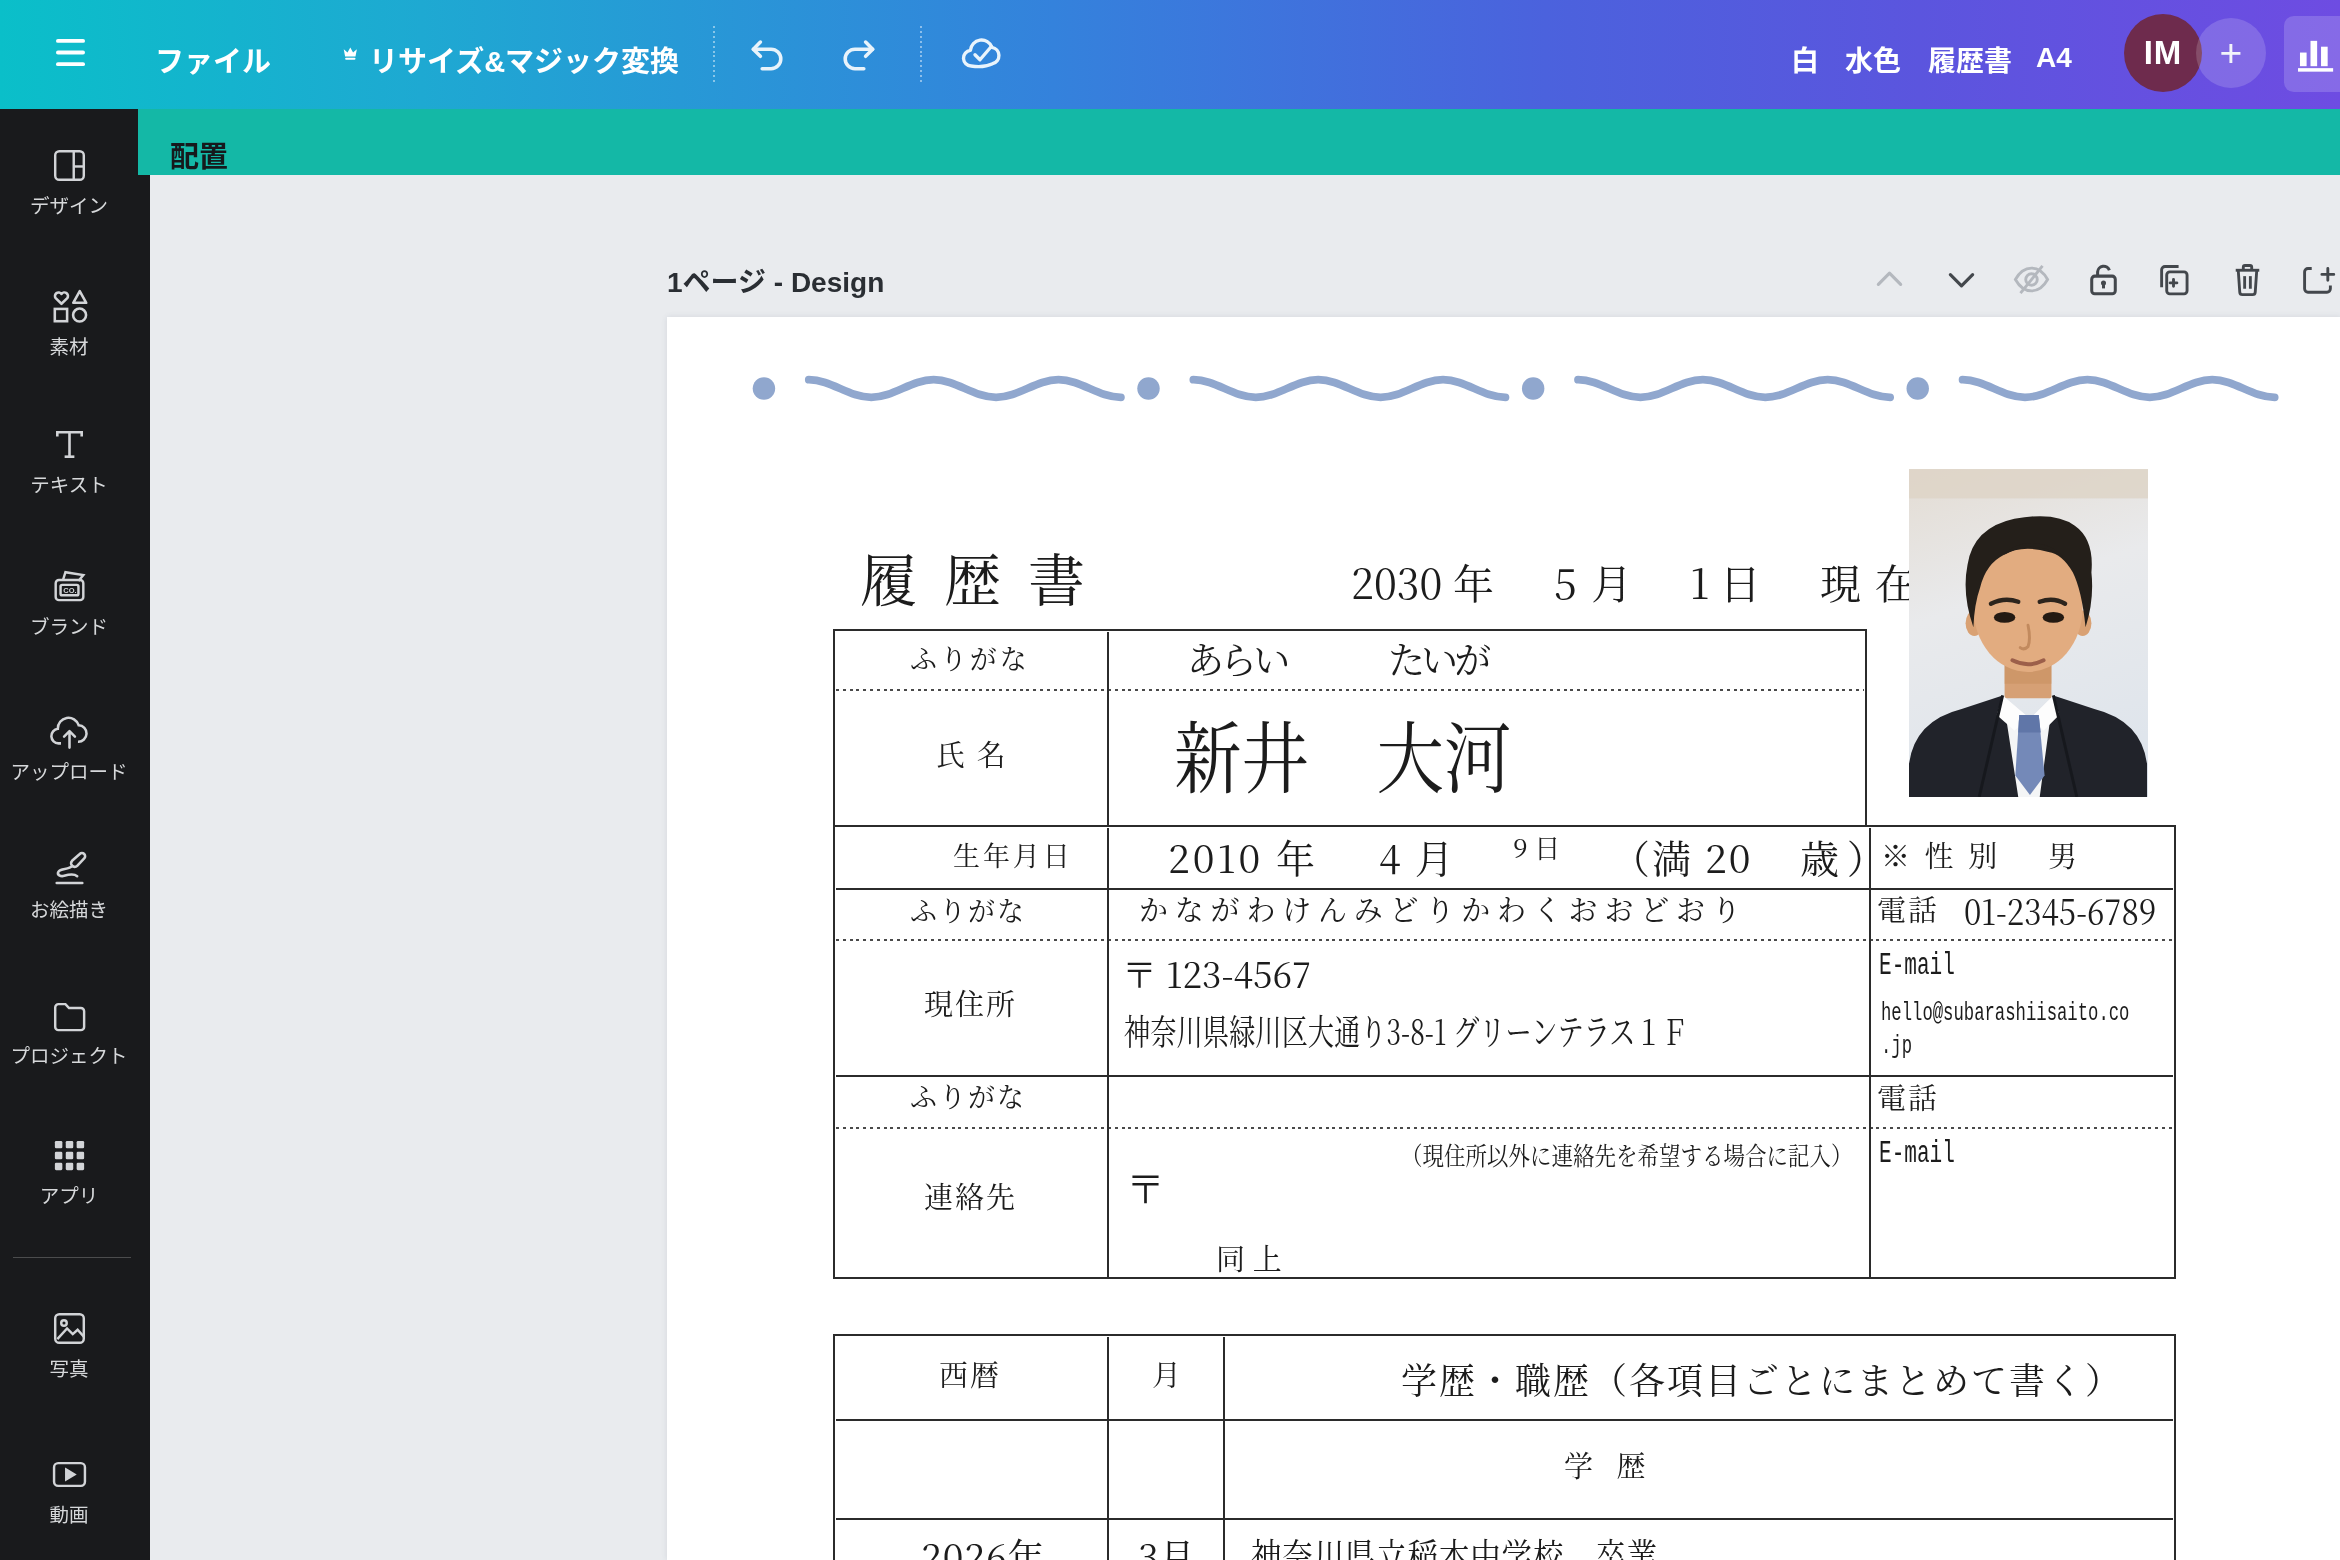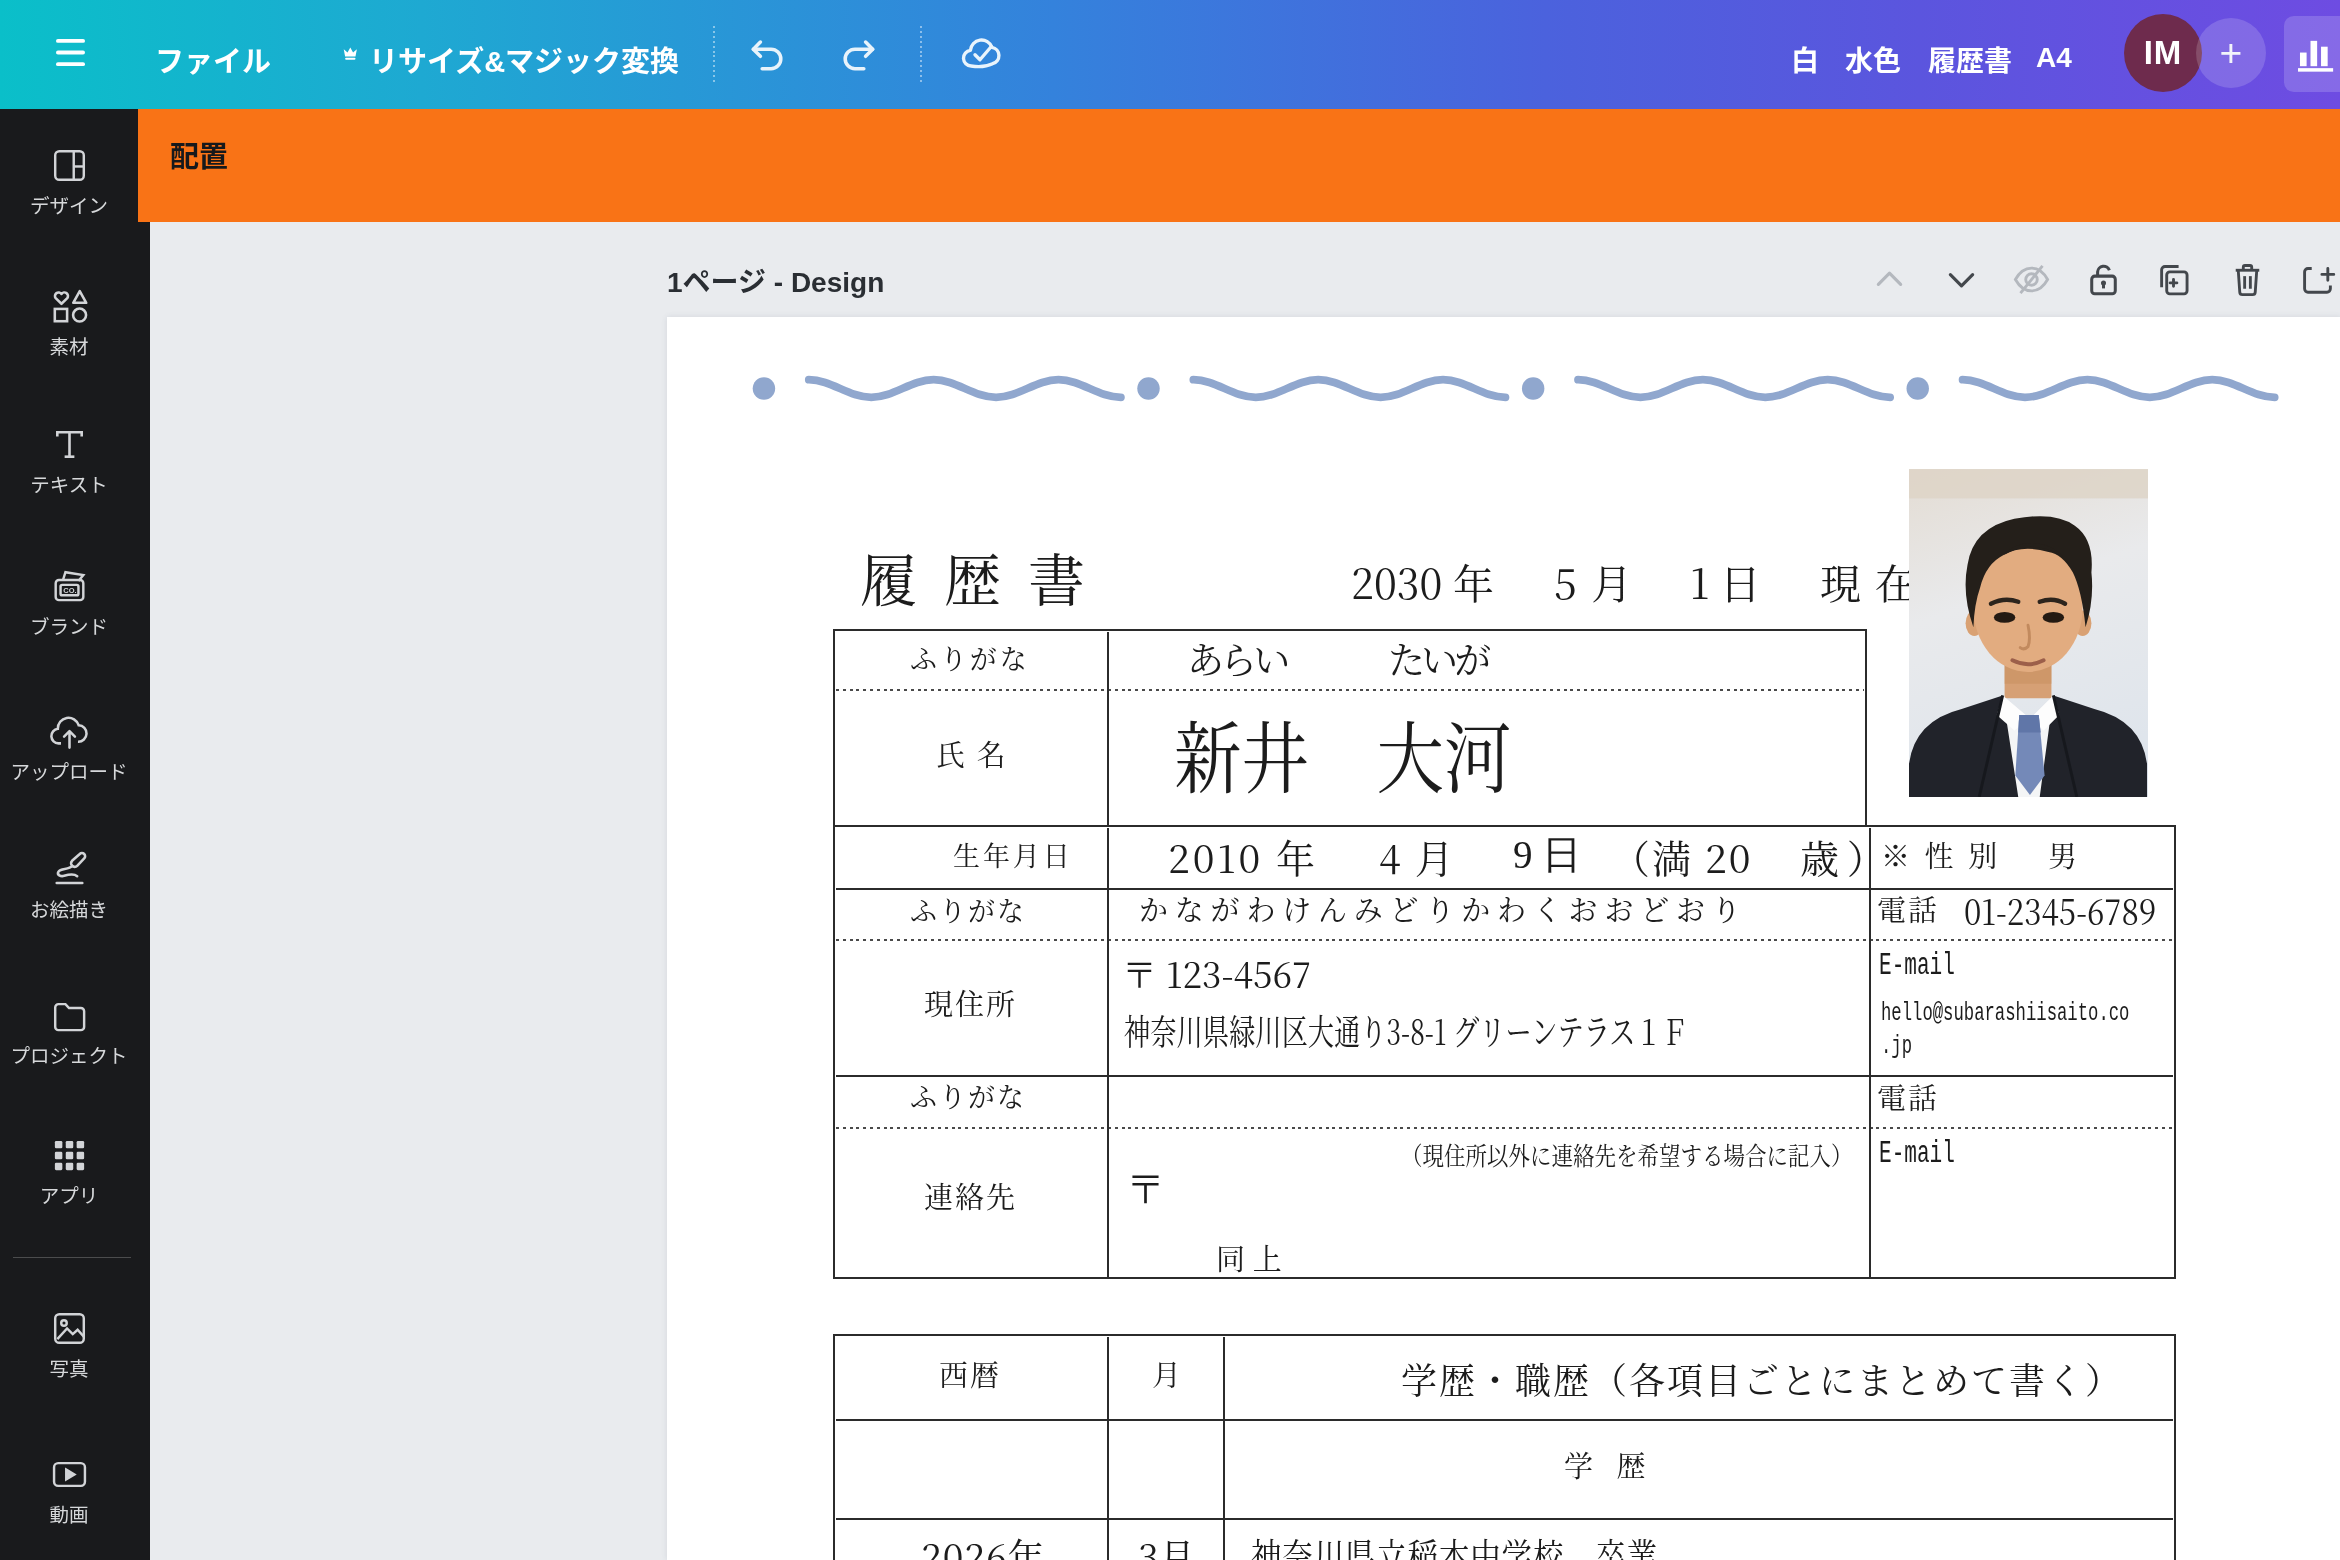--- a/index.html
+++ b/index.html
@@ -10,21 +10,21 @@
   #topbar{position:absolute;left:0;top:0;width:2341px;height:109px;
     background:linear-gradient(90deg,#0abfc9 0%,#1ea9d2 18%,#3482dc 45%,#4b62dd 66%,#5b55de 82%,#6e4ce2 100%);}
   #topbar .wtxt{position:absolute;color:#fff;font-weight:700;font-size:29px;white-space:nowrap;}
   .vsep{position:absolute;width:2px;top:26px;height:57px;background-image:repeating-linear-gradient(180deg,rgba(255,255,255,0.45) 0 2px,transparent 2px 4.9px);}
   
   #sidebar{position:absolute;left:0;top:109px;width:150px;height:1451px;background:#191a1c;}
   .sitem{position:absolute;left:0;width:138px;text-align:center;}
   .sitem svg{display:block;margin:0 auto;}
   .slabel{display:block;margin-top:4.9px;font-size:19.5px;color:#d6d8da;white-space:nowrap;letter-spacing:0;}
   
-  #toolbar{position:absolute;left:138px;top:109px;width:2202px;height:113px;background:#f97316;}
+  #toolbar{position:absolute;left:138px;top:109px;width:2202px;height:66px;background:#14b8a6;}
   #toolbar .t{position:absolute;left:32px;top:24.4px;font-size:29px;font-weight:700;color:#16191c;}
   
   #pageheadertxt{position:absolute;left:667px;top:260px;font-size:28px;font-weight:700;color:#2a2e33;}
   #page{position:absolute;left:667px;top:317px;width:1674px;height:1243px;background:#ffffff;
         box-shadow:0 0 5.9px rgba(57,76,96,.12);}
   
   .rs{font-family:"Noto Serif CJK JP","Noto Serif JP","Liberation Serif",serif;color:#1c1c1c;}
   .mono{font-family:"Liberation Mono","Noto Sans Mono CJK JP",monospace;color:#1c1c1c;}
   .line{position:absolute;background:#2b2b2b;}
   .dotline{position:absolute;height:2px;
@@ -299,21 +299,21 @@
 
 <div class="abs rs" style="left:910px;top:638px;font-size:27px;letter-spacing:2.9px;">ふりがな</div>
 <div class="abs rs" style="left:936px;top:733px;font-size:29px;letter-spacing:11.7px;">氏名</div>
 <div class="abs rs" style="left:1187px;top:631px;font-size:37px;letter-spacing:-3.9px;">あらい</div>
 <div class="abs rs" style="left:1388px;top:631px;font-size:37px;letter-spacing:-3.9px;">たいが</div>
 <div class="abs rs" style="left:1174px;top:697px;font-size:78px;letter-spacing:0;transform:scaleX(0.865);transform-origin:0 0;white-space:nowrap;">新井　大河</div>
 
 <div class="abs rs" style="left:910px;top:835px;font-size:27px;letter-spacing:2.9px;margin-left:43px;">生年月日</div>
 <div class="abs rs" style="left:1168px;top:828px;font-size:39px;letter-spacing:2.9px;white-space:nowrap;">2010 年</div>
 <div class="abs rs" style="left:1379px;top:828px;font-size:39px;letter-spacing:2px;white-space:nowrap;">4 月</div>
-<div class="abs rs" style="left:1513px;top:828px;font-size:39px;white-space:nowrap;font-family:Liberation Serif, serif;">9 日</div>
+<div class="abs rs" style="left:1513px;top:828px;font-size:26px;white-space:nowrap;">9 日</div>
 <div class="abs rs" style="left:1611px;top:828px;font-size:39px;letter-spacing:2px;white-space:nowrap;">（満 20</div>
 <div class="abs rs" style="left:1800px;top:828px;font-size:39px;letter-spacing:7.8px;white-space:nowrap;">歳）</div>
 <div class="abs rs" style="left:1881px;top:834px;font-size:29px;letter-spacing:14.6px;">※性別</div>
 <div class="abs rs" style="left:2048px;top:834px;font-size:29px;">男</div>
 
 <div class="abs rs" style="left:910px;top:890px;font-size:27px;letter-spacing:2px;">ふりがな</div>
 <div class="abs rs" style="left:1139px;top:888px;font-size:29px;letter-spacing:6.8px;white-space:nowrap;">かながわけんみどりかわくおおどおり</div>
 <div class="abs rs" style="left:1877px;top:888px;font-size:29px;letter-spacing:2px;">電話</div>
 <div class="abs rs" style="left:1964px;top:885px;font-size:35px;transform:scaleX(0.89);transform-origin:0 0;white-space:nowrap;">01-2345-6789</div>
 

